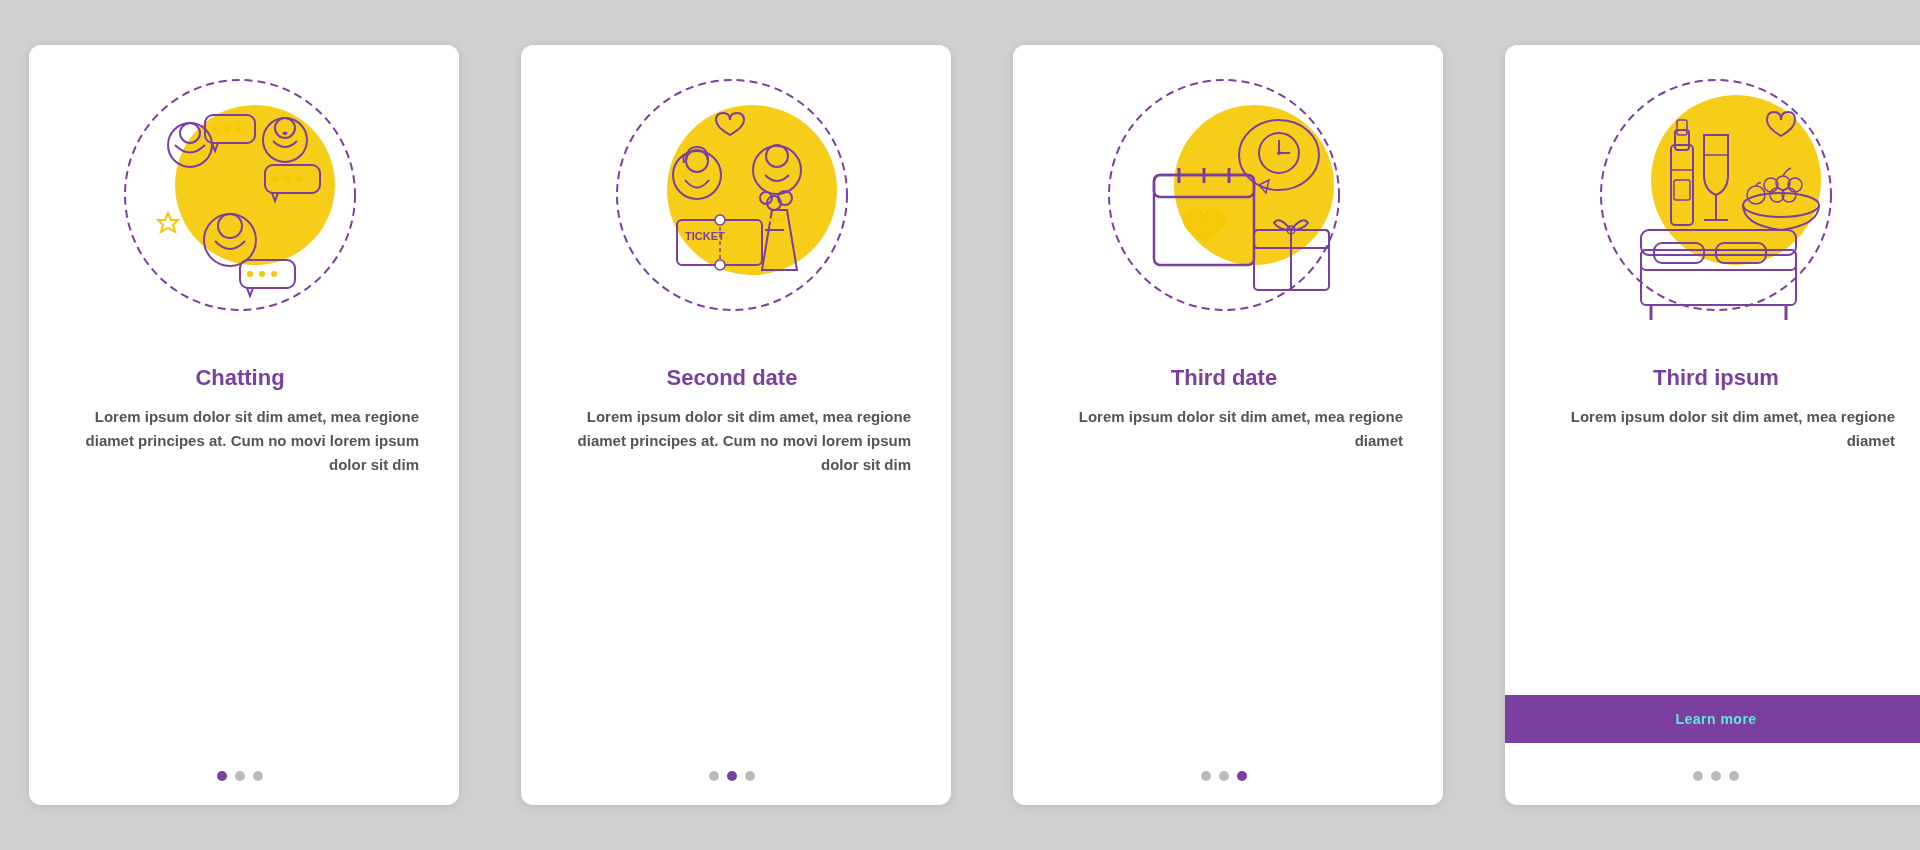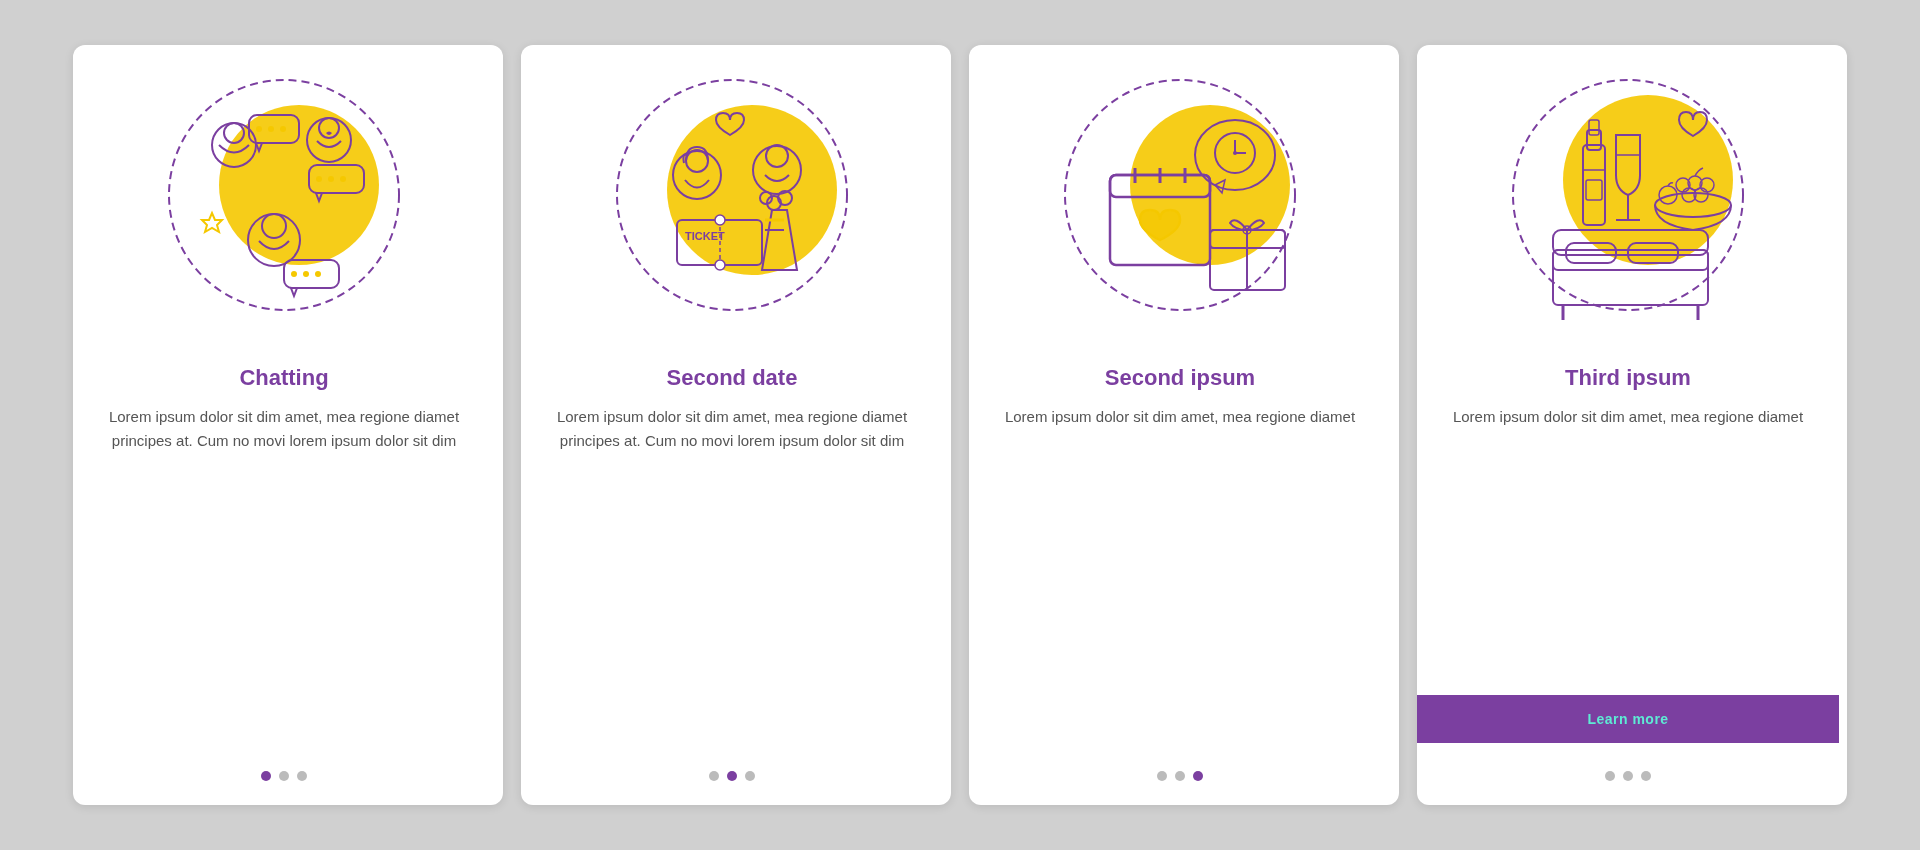--- a/index.html
+++ b/index.html
@@ -25,20 +25,21 @@
       width: 430px;
       height: 760px;
       background: #ffffff;
       border-radius: 12px;
       display: flex;
       flex-direction: column;
       align-items: center;
       padding: 0 8px 24px 0;
       overflow: hidden;
       box-shadow: 0 2px 10px rgba(0,0,0,0.1);
+      margin-left: 44px;
     }
 
     .card-illustration {
       width: 100%;
       height: 310px;
       display: flex;
       align-items: center;
       justify-content: center;
       position: relative;
       flex-shrink: 0;
@@ -55,21 +56,22 @@
     .card-body {
       padding: 0 32px;
       flex: 1;
       width: 100%;
     }
 
     .card-text {
       font-size: 15px;
       color: #555;
       line-height: 1.6;
-      text-align: center;
+      text-align: right;
+      font-weight: bold;
     }
 
     .card-dots {
       display: flex;
       gap: 8px;
       margin-top: auto;
       padding-top: 18px;
       justify-content: center;
     }
 
@@ -236,21 +238,21 @@
         <rect x="160" y="165" width="75" height="18" rx="4" fill="none" stroke="#7b3fa0" stroke-width="2"></rect>
         <line x1="197" y1="165" x2="197" y2="225" stroke="#7b3fa0" stroke-width="2"></line>
 
         <path d="M197 165 Q185 150 180 158 Q185 165 197 165" fill="none" stroke="#7b3fa0" stroke-width="2"></path>
         <path d="M197 165 Q209 150 214 158 Q209 165 197 165" fill="none" stroke="#7b3fa0" stroke-width="2"></path>
         <circle cx="197" cy="165" r="4" fill="none" stroke="#7b3fa0" stroke-width="1.5"></circle>
 
         <line x1="160" y1="183" x2="235" y2="183" stroke="#7b3fa0" stroke-width="1.5"></line>
       </svg>
     </div>
-    <div class="card-title">Second  ipsum</div>
+    <div class="card-title">Third  date</div>
     <div class="card-body">
       <p class="card-text">Lorem ipsum dolor sit dim amet, mea regione diamet</p>
     </div>
     <div class="card-dots">
       <div class="dot"></div>
       <div class="dot"></div>
       <div class="dot active"></div>
     </div>
   </div>
 

